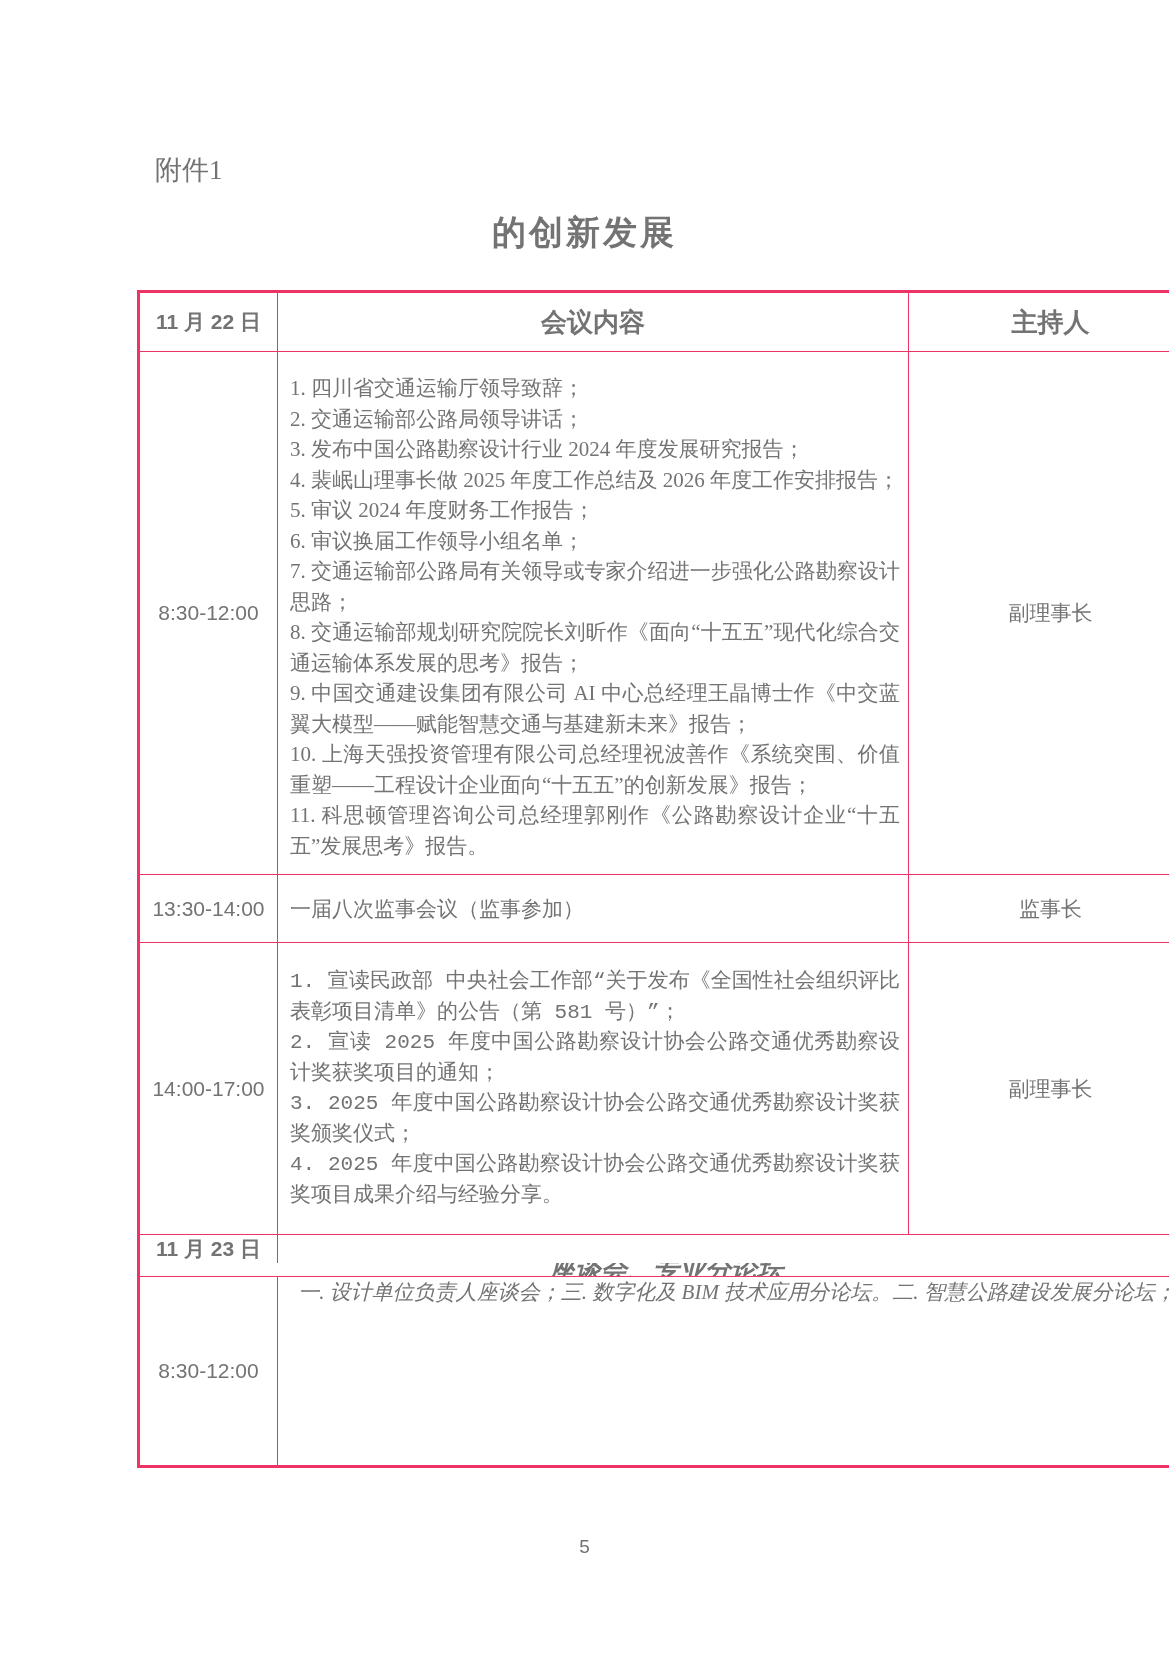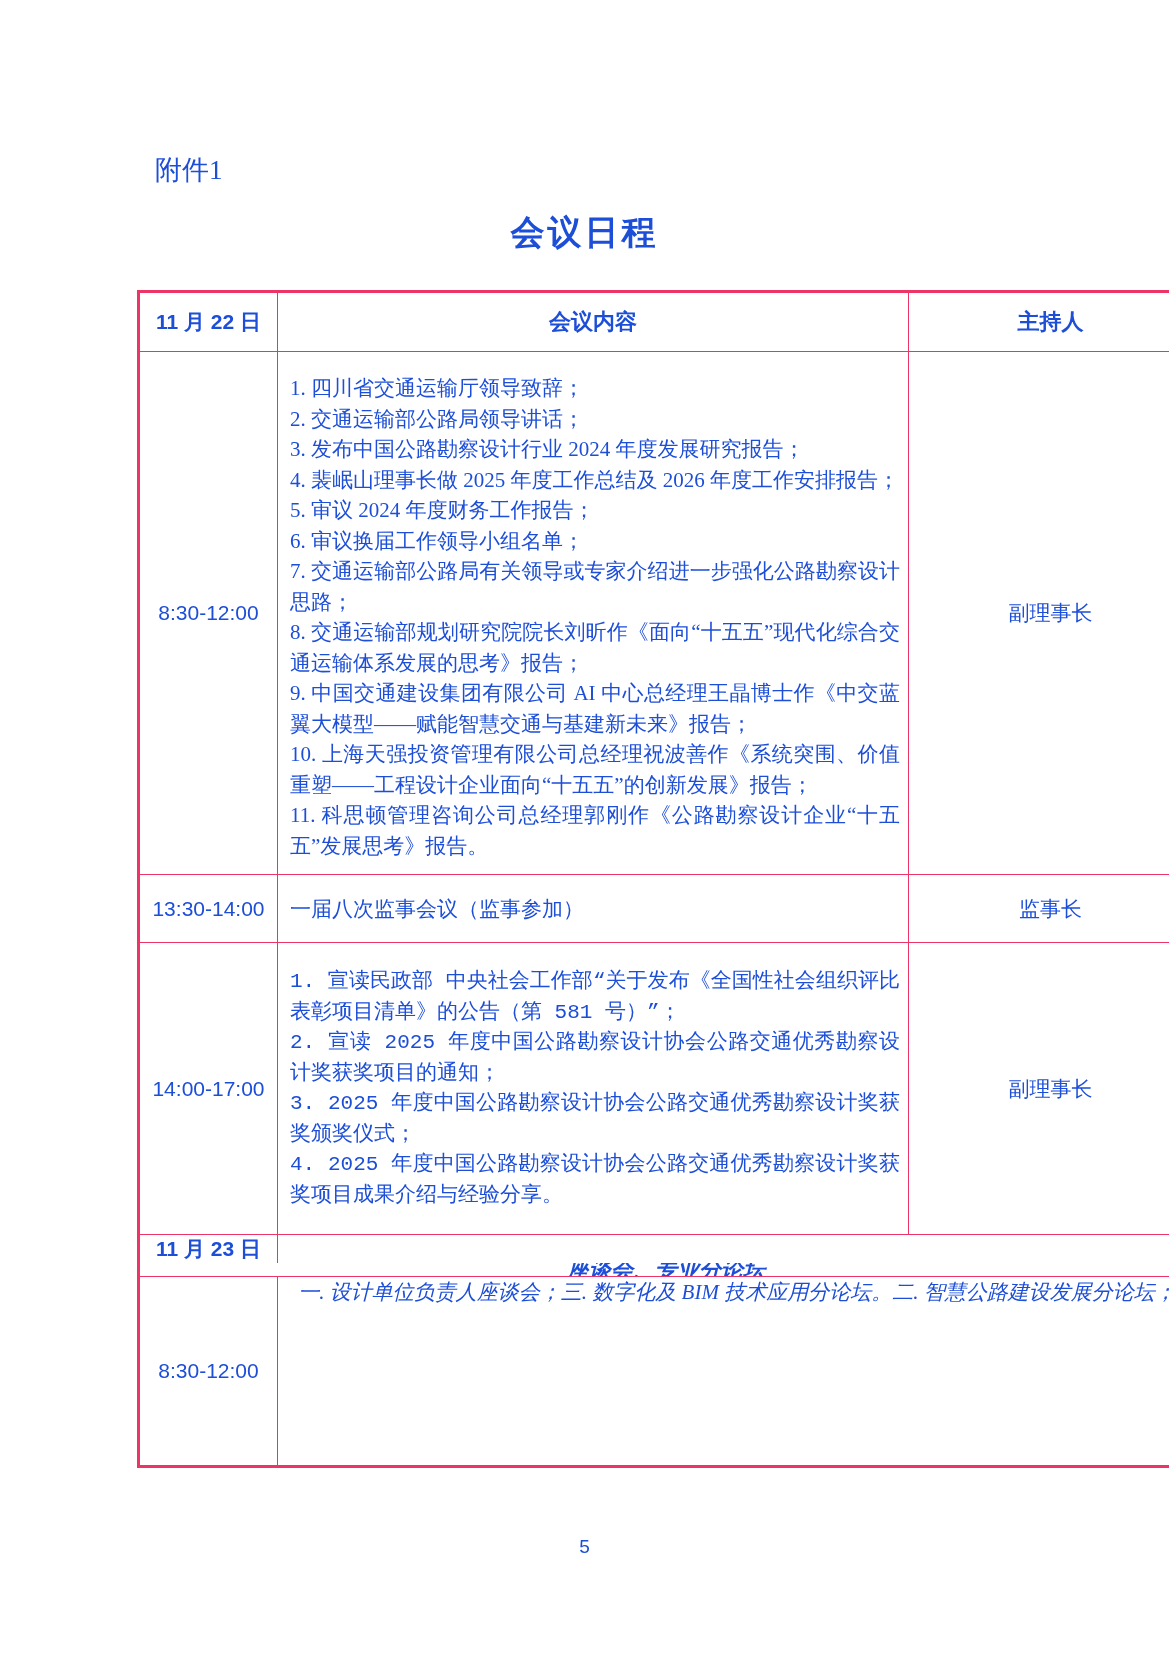--- a/index.html
+++ b/index.html
@@ -2,21 +2,21 @@
 <html><head>
 <meta charset="utf-8">
 <style>
   * { margin: 0; padding: 0; box-sizing: border-box; }
   html, body { background: #ffffff; }
   .page {
     position: relative;
     width: 1169px;
     height: 1654px;
     background: #ffffff;
-    color: #1d4ed8;
+    color: #737373;
     font-family: "Liberation Serif", "DejaVu Serif", serif;
     overflow: hidden;
   }
   .attachment {
     padding-top: 152px;
     margin-left: 155px;
     font-size: 27px;
   }
   .doc-title {
     margin-top: 22px;
@@ -38,21 +38,21 @@
   .c2 { width: 631px; flex: none; }
   .c3 { flex: 1; }
   .merged { flex: 1; font-style: italic; }
   .center { display: flex; align-items: center; justify-content: center; }
   .h-header1 { height: 59px; }
   .h-row1   { height: 523px; }
   .h-row2   { height: 68px; text-align: center; }
   .h-row3   { height: 292px; }
   .h-header2{ height: 42px; flex-direction: column; }
   .h-row4   { height: 188px; }
-  .th { font-size: 22px; font-weight: 700; }
+  .th { font-size: 26px; font-weight: 700; }
   .date-cell {
     font-family: "Liberation Sans", "DejaVu Sans", sans-serif;
     font-size: 21px; font-weight: 700;
   }
   .time-cell {
     font-family: "Liberation Sans", "DejaVu Sans", sans-serif;
     font-size: 21px;
   }
   .host-cell { font-size: 21px; }
   .items {
@@ -81,21 +81,21 @@
     font-family: "Liberation Sans", "DejaVu Sans", sans-serif;
   }
 </style>
 </head>
 <body>
 
 <div class="page">
 
   <div class="attachment">附件1</div>
 
-  <div class="doc-title">会议日程</div>
+  <div class="doc-title">的创新发展</div>
 
   <div class="agenda-table">
 
     <div class="tr h-header1">
       <div class="td c1 center th date-cell">11 月 22 日</div>
       <div class="td c2 center th">会议内容</div>
       <div class="td c3 center th">主持人</div>
     </div>
 
     <div class="tr h-row1">

